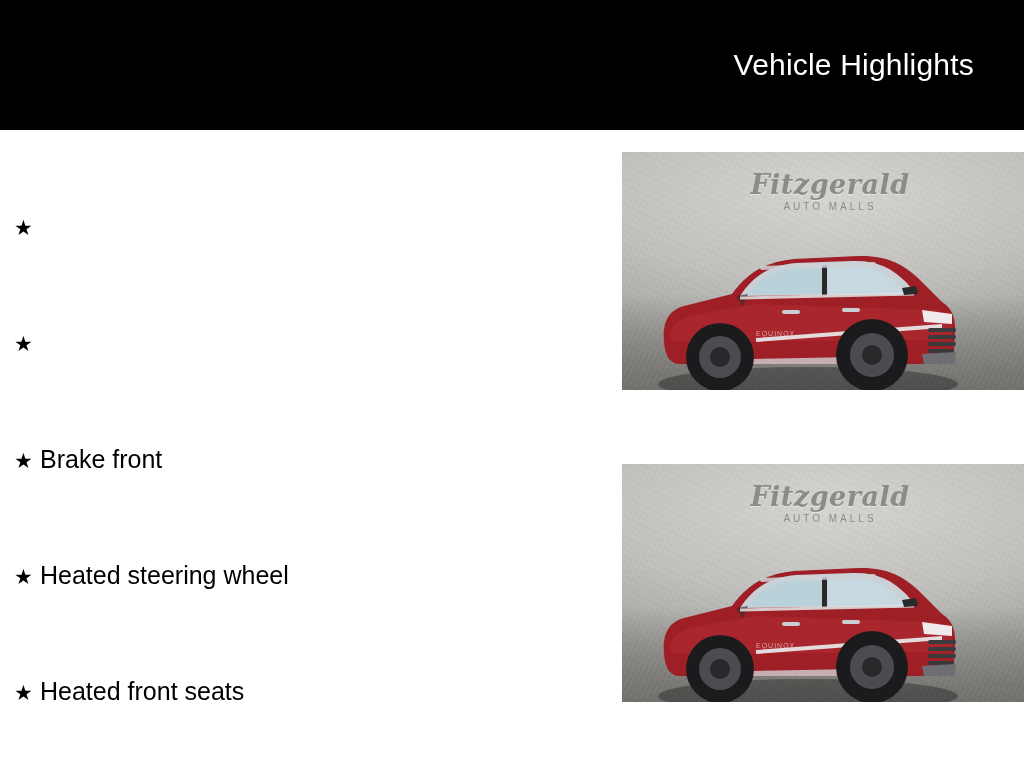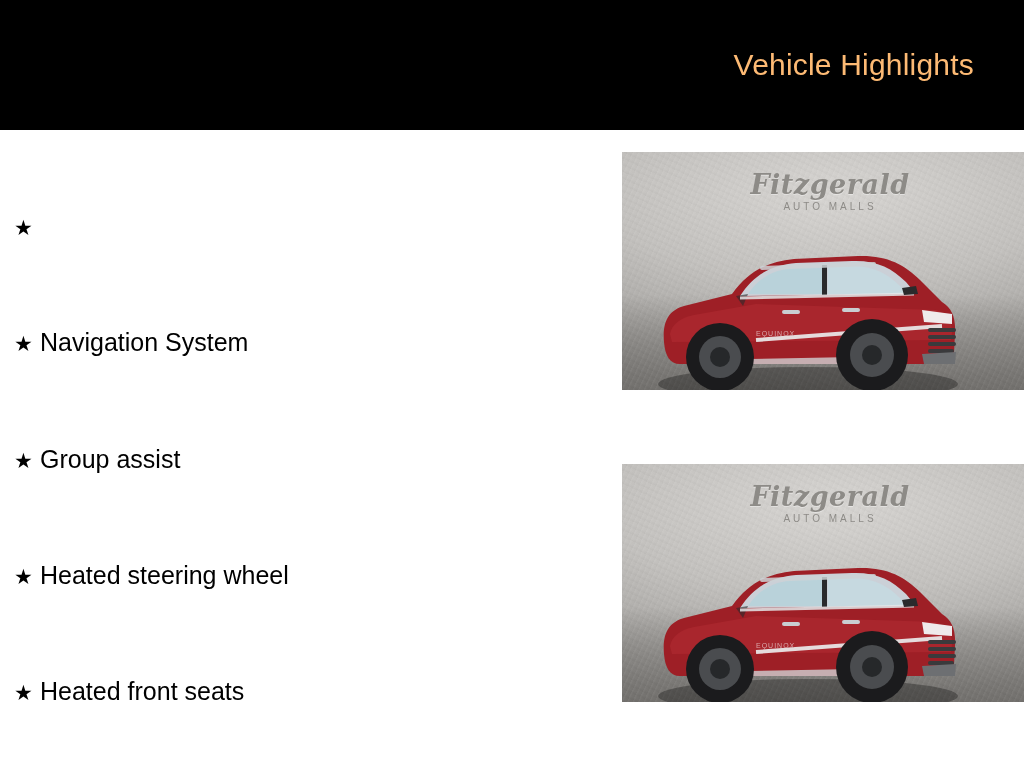--- a/index.html
+++ b/index.html
@@ -21,21 +21,21 @@
     left: 0;
     top: 0;
     width: 1024px;
     height: 130px;
     background: #000000;
   }
   .header-title {
     position: absolute;
     right: 50px;
     top: 48px;
-    color: #fdba74;
+    color: #ffffff;
     font-size: 30px;
     line-height: 34px;
     letter-spacing: 0.2px;
     white-space: nowrap;
   }
 
   
   .main {
     position: absolute;
     left: 0;
@@ -161,26 +161,25 @@
 <div class="main">
 
   <div class="features">
 
     <div class="feature-item">
       <span class="bullet-star">★</span>
     </div>
 
     <div class="feature-item">
       <span class="bullet-star">★</span>
-      <span class="feature-label">Navigation System</span>
-    </div>
-
-    <div class="feature-item">
-      <span class="bullet-star">★</span>
-      <span class="feature-label">Group assist</span>
+    </div>
+
+    <div class="feature-item">
+      <span class="bullet-star">★</span>
+      <span class="feature-label">Brake front</span>
     </div>
 
     <div class="feature-item">
       <span class="bullet-star">★</span>
       <span class="feature-label">Heated steering wheel</span>
     </div>
 
     <div class="feature-item">
       <span class="bullet-star">★</span>
       <span class="feature-label">Heated front seats</span>

